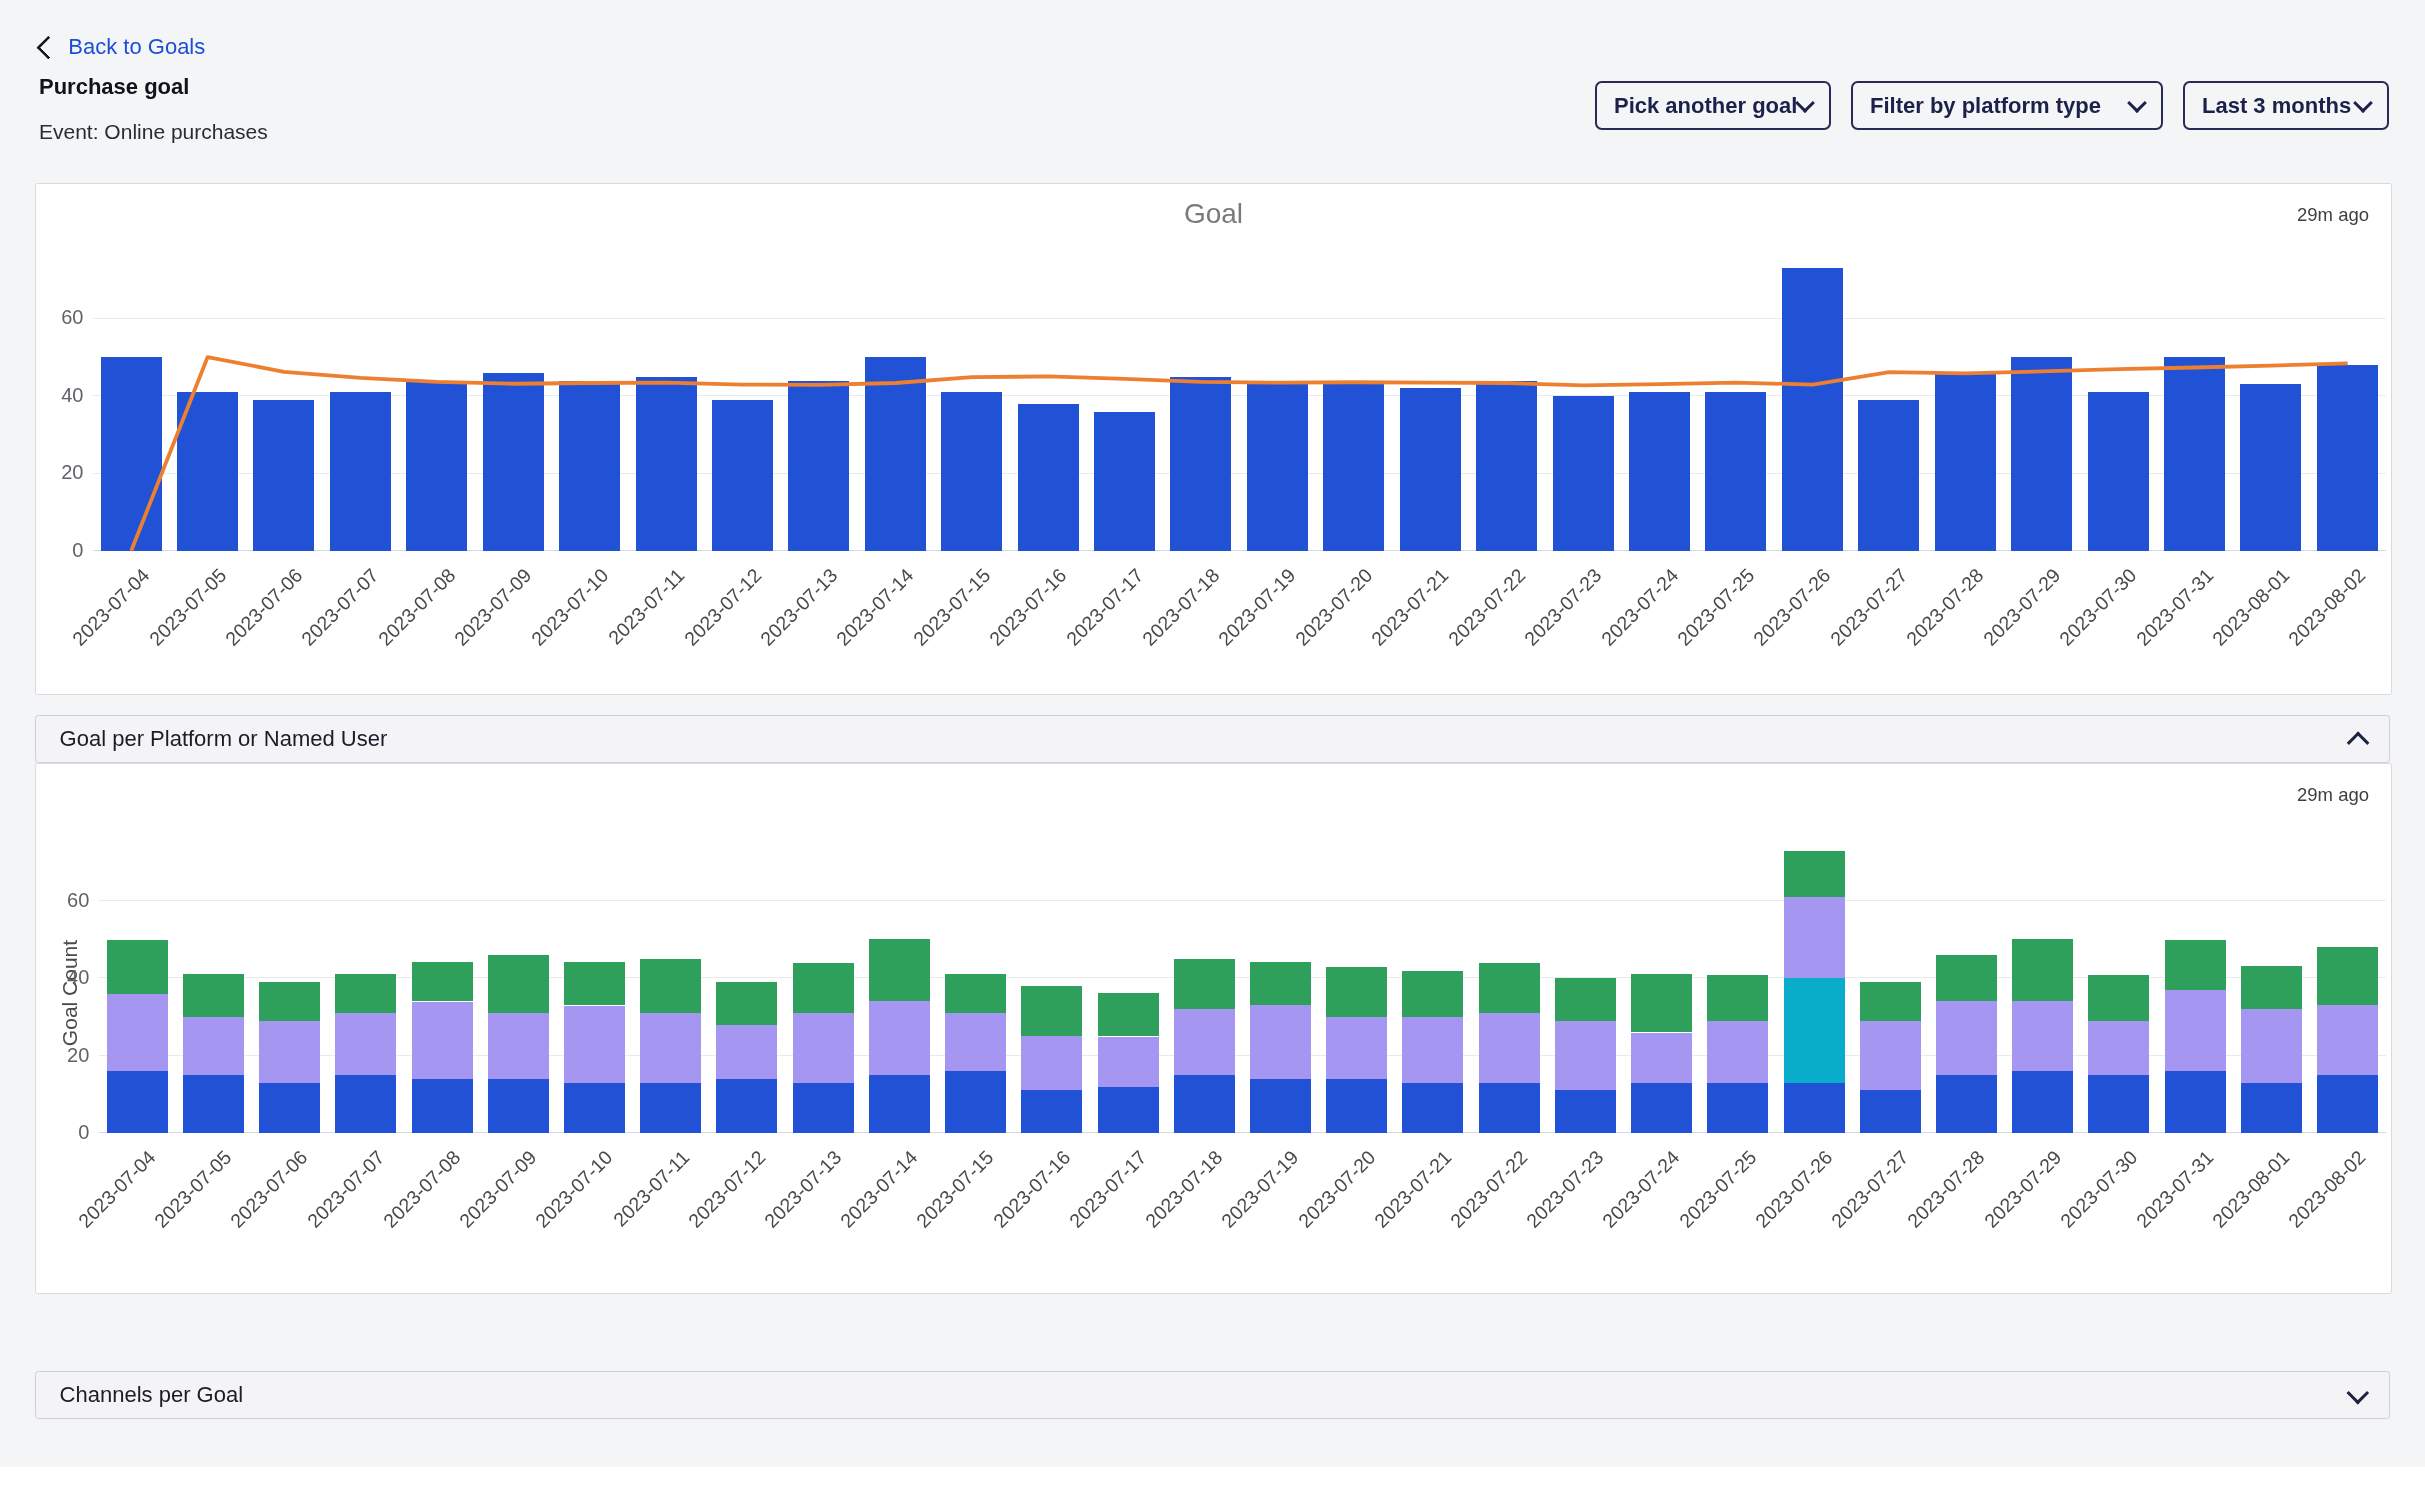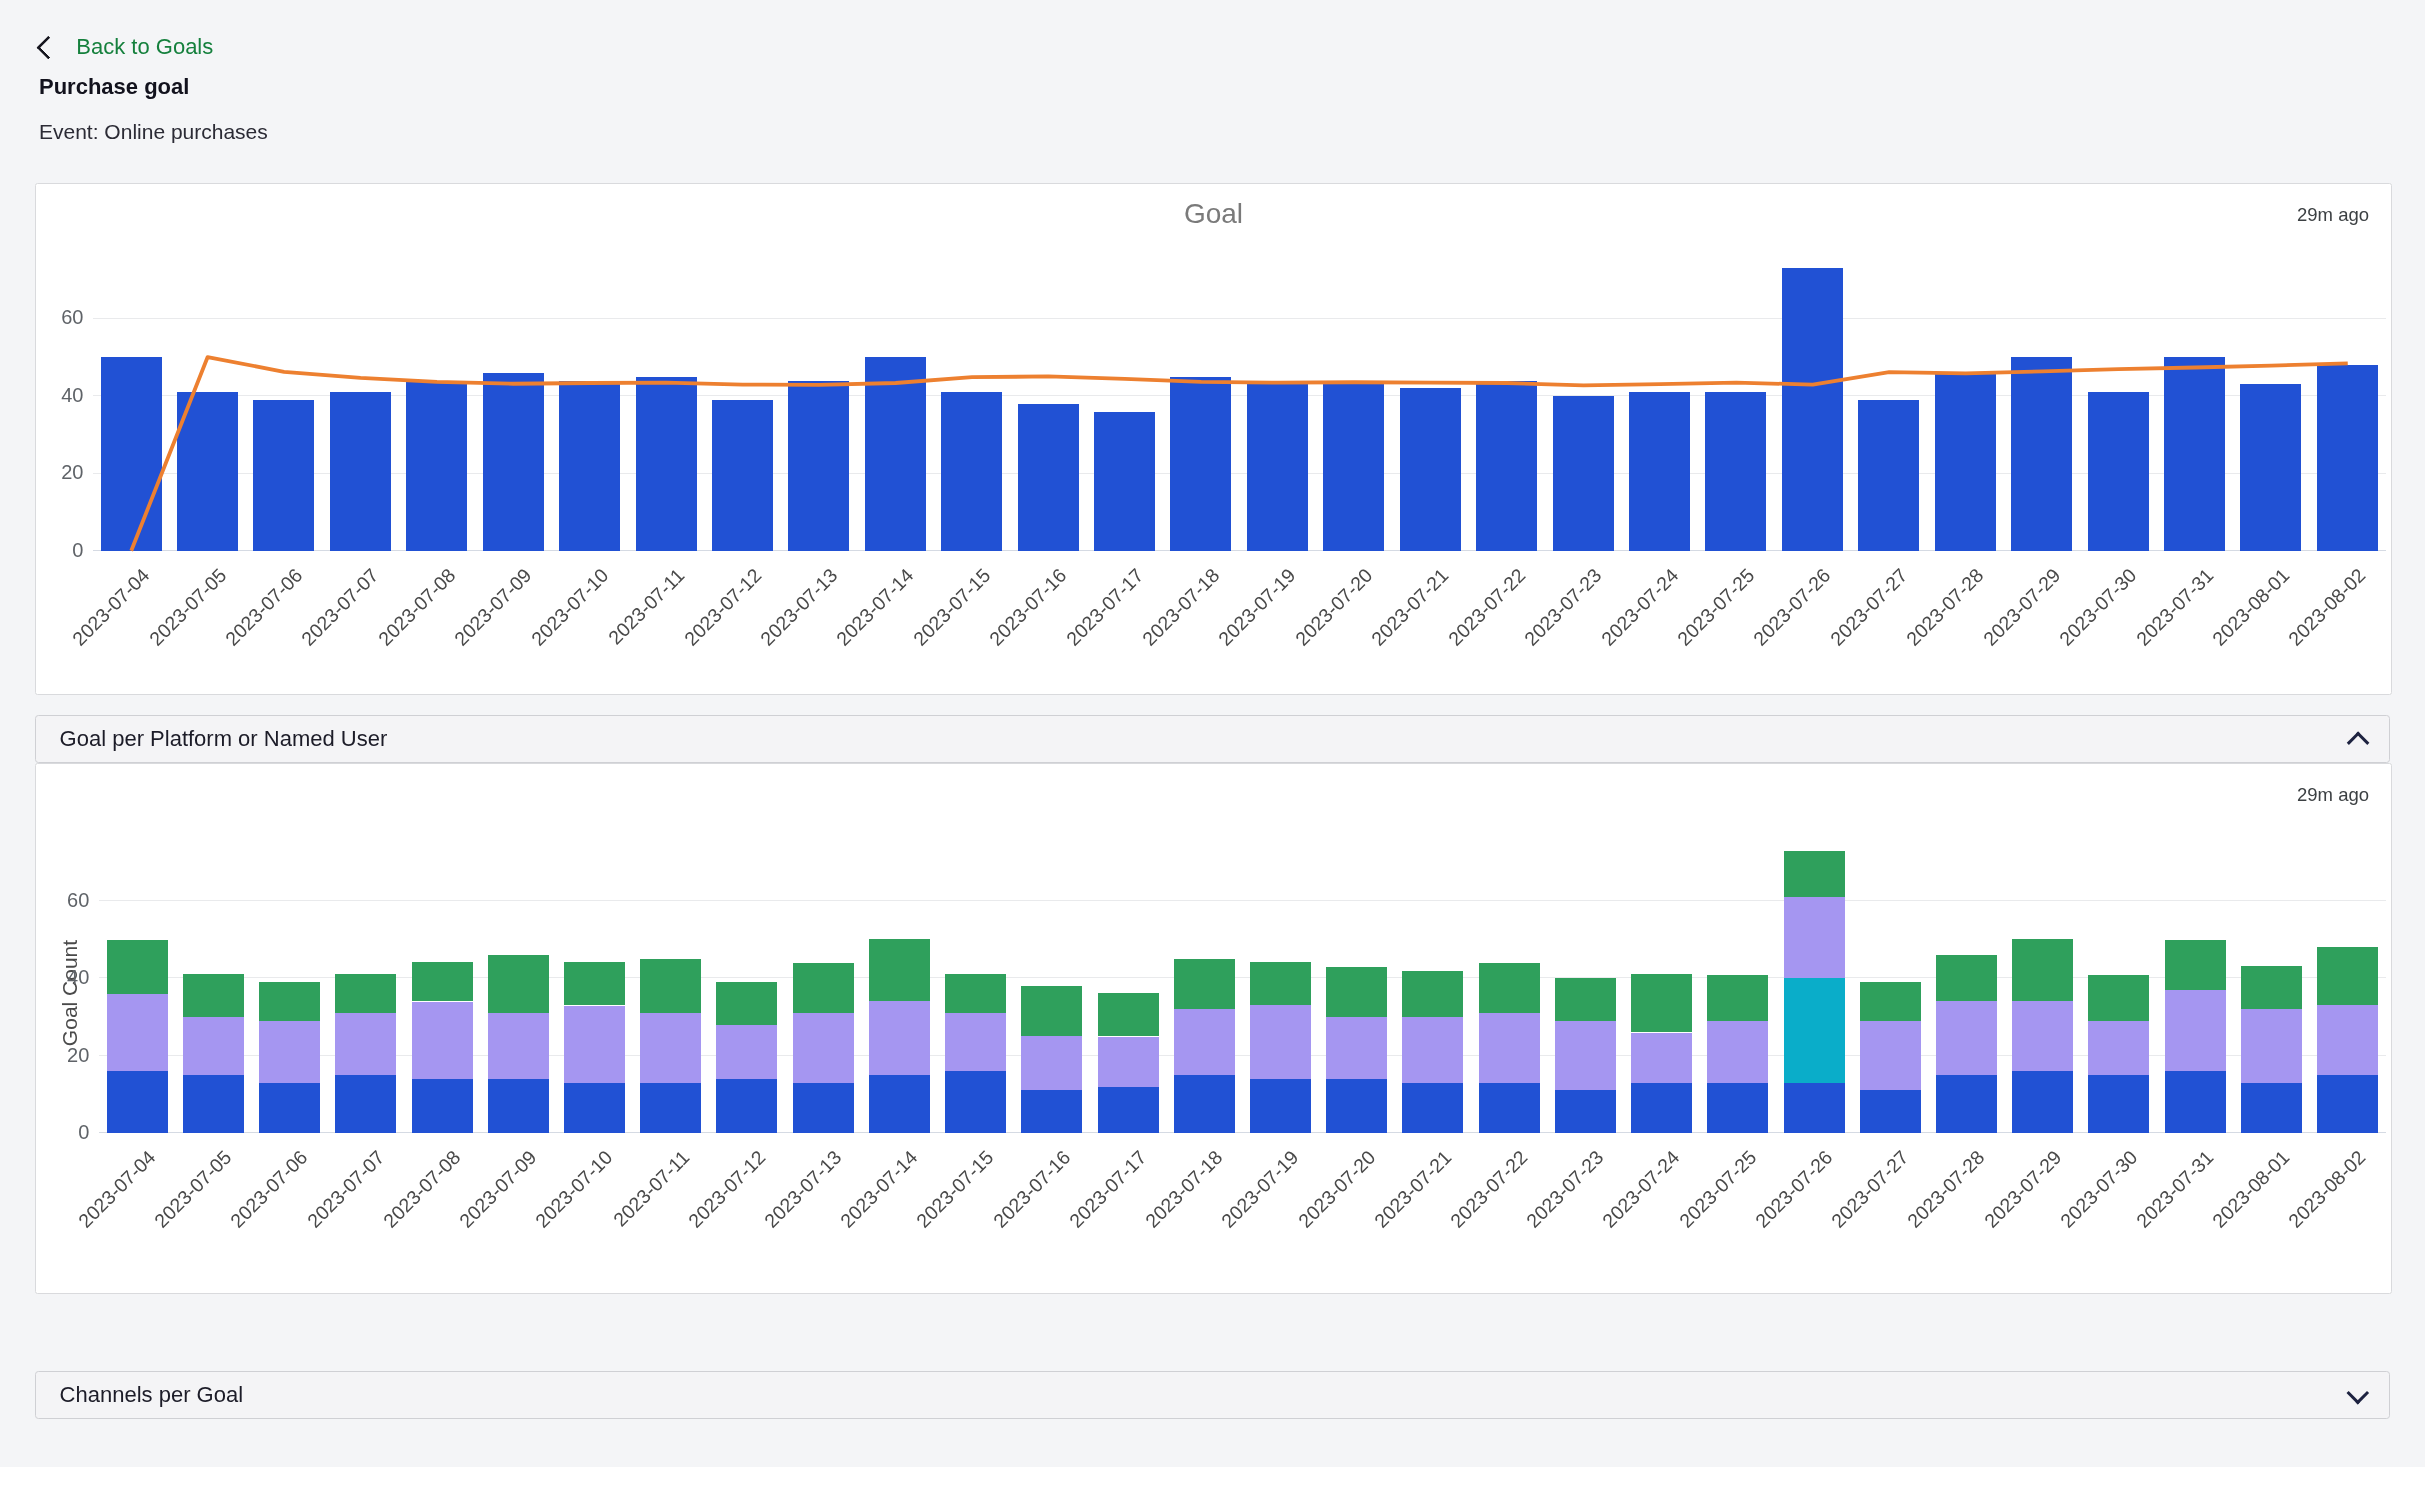--- a/index.html
+++ b/index.html
@@ -2,21 +2,21 @@
 <html style="font-size:13.5px"><head>
 <meta charset="utf-8">
 <style>
   html,body{margin:0;padding:0;}
   body{font-family:"Liberation Sans",sans-serif;background:#f4f5f7;}
   .app{position:relative;width:2426px;height:1505px;background:#f4f5f7;overflow:hidden;}
 
   
   .back-row{position:absolute;left:40px;top:34px;display:flex;align-items:center;gap:11.8px;cursor:pointer;}
   .chev-left{width:13.5px;height:13.5px;border-left:3.8px solid #16161f;border-bottom:3.8px solid #16161f;transform:rotate(45deg);border-radius:0.8px;}
-  .back-label{font-size:22px;color:#15803d;margin-left:8px;}
+  .back-label{font-size:22px;color:#1d4ed8;}
   .page-title{position:absolute;left:39px;top:74px;font-size:22px;font-weight:bold;color:#12121d;}
   .page-subtitle{position:absolute;left:39px;top:120px;font-size:21px;color:#2b2b35;}
 
   
   .controls{position:absolute;right:37px;top:81px;display:flex;gap:20px;}
   .control-btn{height:49px;box-sizing:border-box;border:2.1px solid #272c55;border-radius:6.7px;
     display:inline-flex;align-items:center;justify-content:space-between;padding:0 17px 0 17px;
     font-size:22px;font-weight:600;color:#1c214a;background:transparent;cursor:pointer;}
   .control-btn.w1{width:236px}.control-btn.w2{width:312px}.control-btn.w3{width:206px}
   .chev-down{width:11px;height:11px;border-right:3.4px solid #1c214a;border-bottom:3.4px solid #1c214a;transform:rotate(45deg);margin-top:-5px;flex:0 0 auto;}
@@ -65,20 +65,34 @@
 
 <div class="app">
 
   <div class="back-row">
     <span class="chev-left"></span>
     <span class="back-label">Back to Goals</span>
   </div>
   <div class="page-title">Purchase goal</div>
   <div class="page-subtitle">Event: Online purchases</div>
 
+  <div class="controls">
+    <div class="control-btn w1">
+      <span>Pick another goal</span>
+      <span class="chev-down"></span>
+    </div>
+    <div class="control-btn w2">
+      <span>Filter by platform type</span>
+      <span class="chev-down"></span>
+    </div>
+    <div class="control-btn w3">
+      <span>Last 3 months</span>
+      <span class="chev-down"></span>
+    </div>
+  </div>
 
   <div class="panel" id="panel1">
     <div class="chart-title">Goal</div>
     <div class="ago">29m ago</div>
     <div class="plot" id="plot1">
         <div class="grid base" style="bottom: 0px;"></div>
         <div class="grid" style="bottom: 77px;"></div>
         <div class="grid" style="bottom: 155px;"></div>
         <div class="grid" style="bottom: 232px;"></div>
         <div class="bar" style="left: 7.6px; width: 61px; height: 194px; background: rgb(33, 81, 212);"></div>

